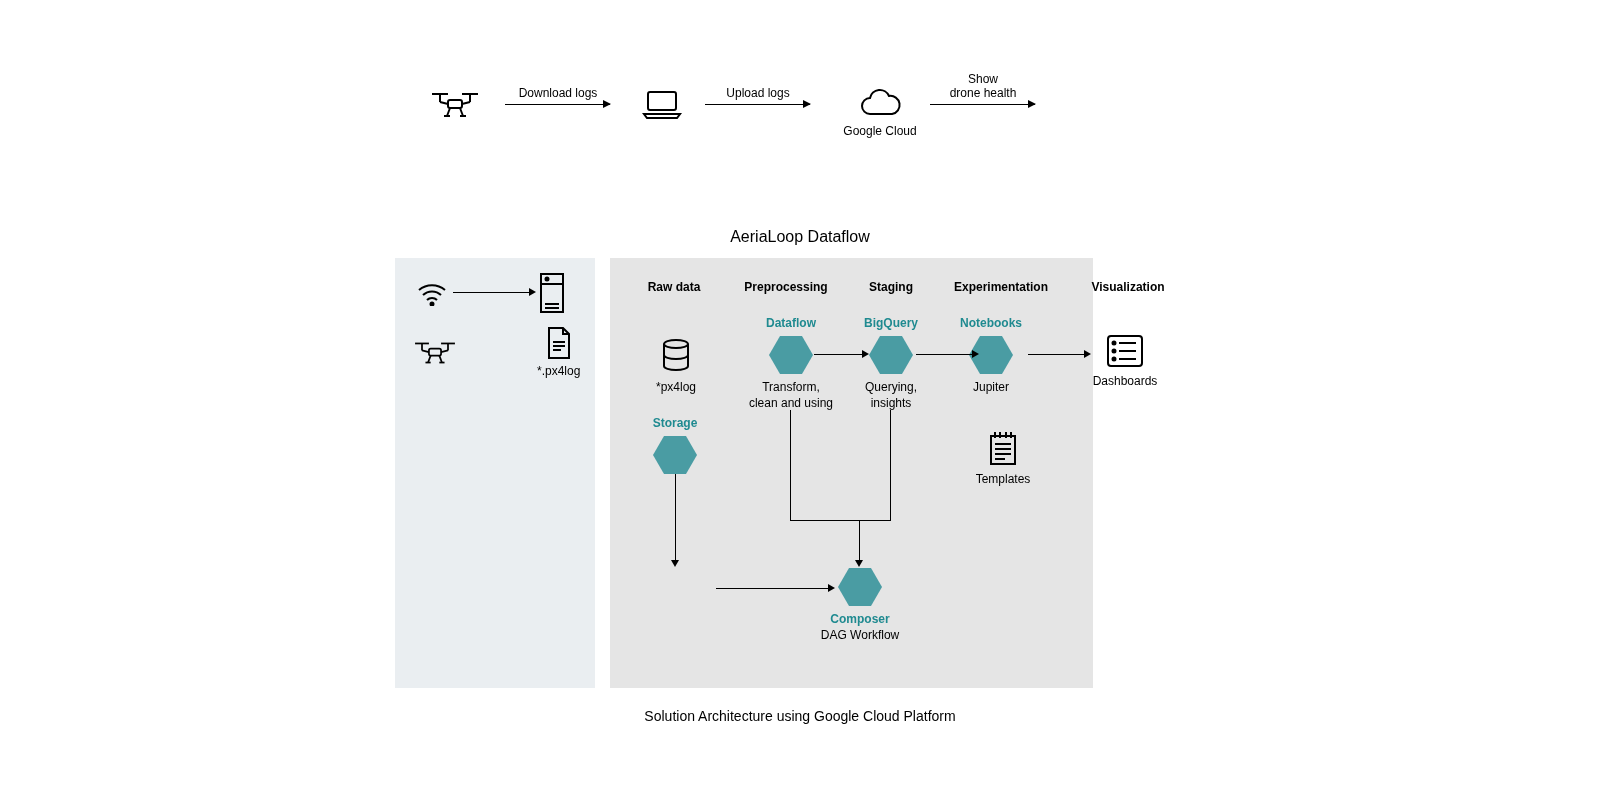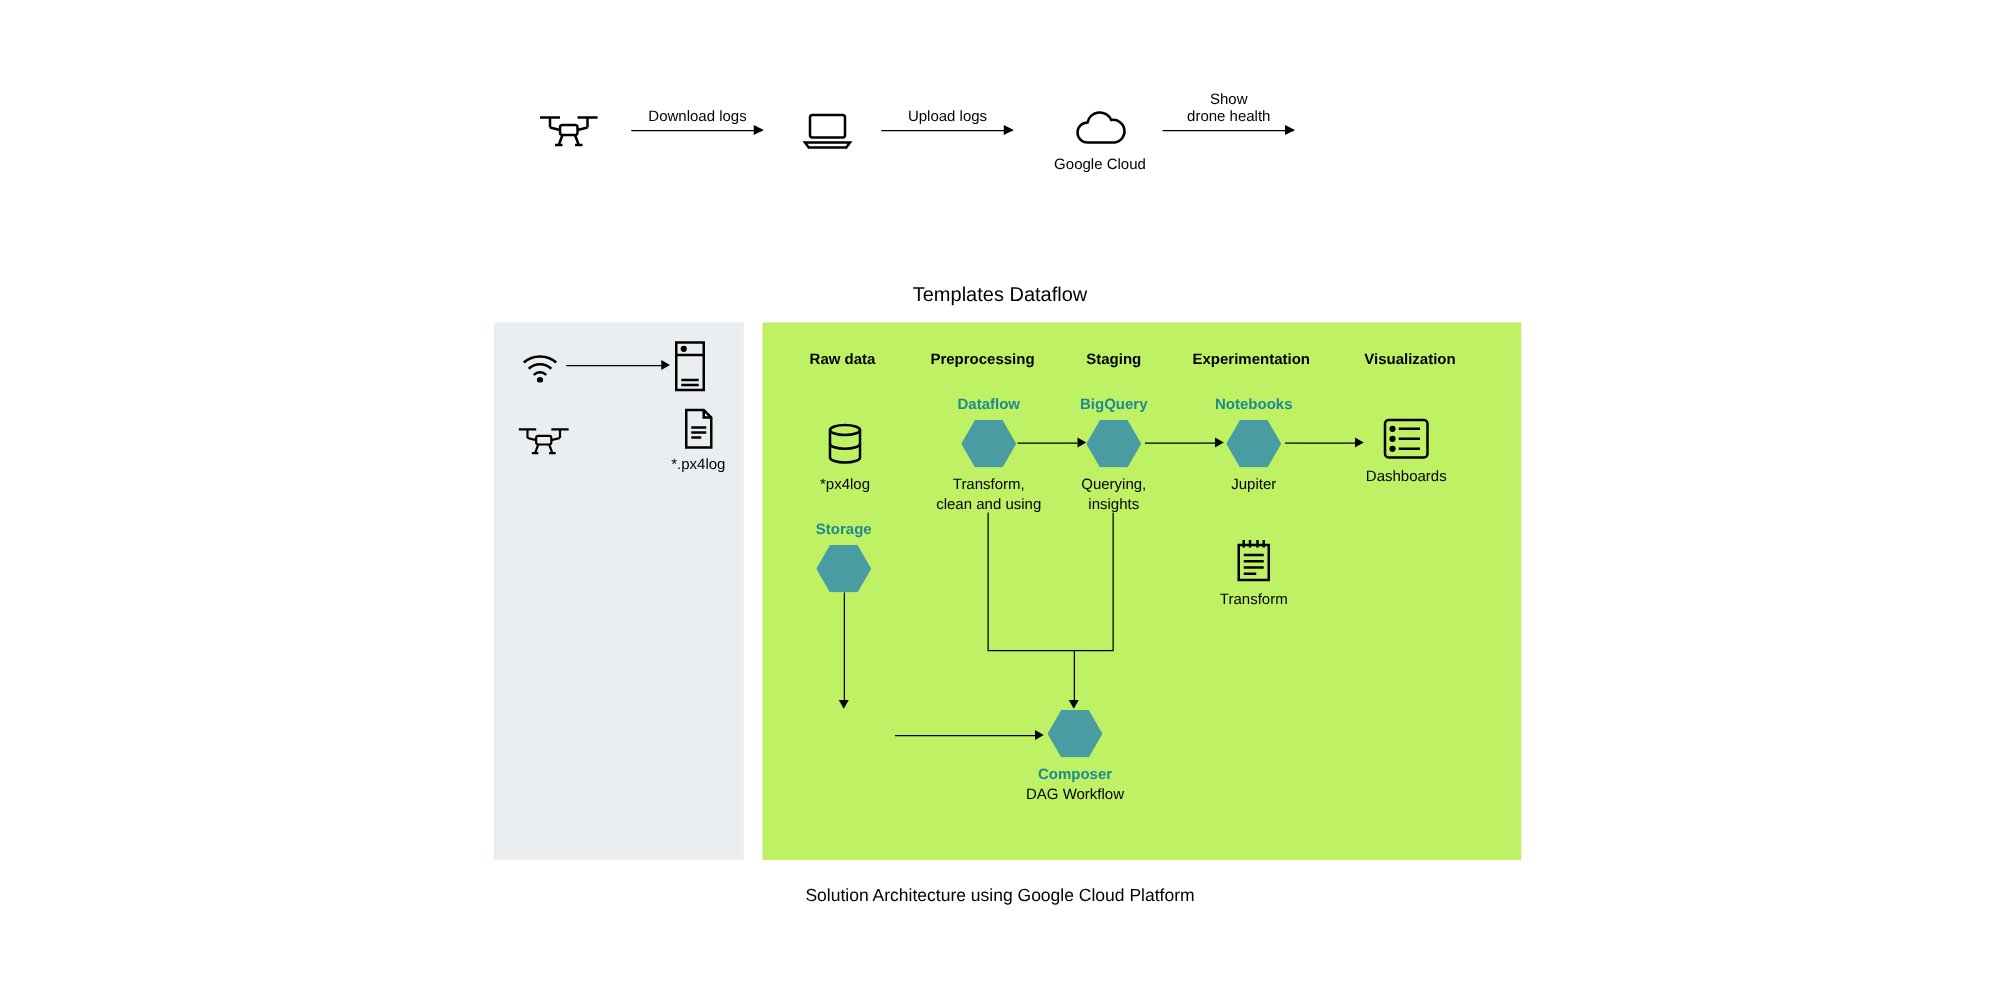--- a/index.html
+++ b/index.html
@@ -53,23 +53,23 @@
   top: 258px;
   left: 395px;
   width: 200px;
   height: 430px;
   background: #eaeef1;
 }
 .right-panel {
   position: absolute;
   top: 258px;
   left: 610px;
-  width: 607px;
+  width: 483px;
   height: 430px;
-  background: #bef264;
+  background: #e5e5e5;
 }
 .hexagon {
   width: 44px;
   height: 38px;
   background: #4a9ca3;
   clip-path: polygon(25% 0%, 75% 0%, 100% 50%, 75% 100%, 25% 100%, 0% 50%);
   margin: 0 auto;
 }
 .node-group { position: absolute; text-align: center; }
 .col-header { font-size: 12px; font-weight: 700; position: absolute; text-align: center; }
@@ -141,21 +141,21 @@
       <path d="M14 26 a8 8 0 0 1 0-16 a10 10 0 0 1 19-2 a9 9 0 0 1 3 18 z"></path>
     </svg>
     <div class="caption-small" style="font-size:12px;margin-top:4px;">Google Cloud</div>
   </div>
   <div class="arrow-h" style="left:500px;top:24px;width:105px;"></div>
   <div class="arrow-label" style="left:553px;top:-8px;line-height:1.2;white-space:pre;">Show
 drone health</div>
 
 </div>
 
-<div class="section-title">Templates Dataflow</div>
+<div class="section-title">AeriaLoop Dataflow</div>
 
 <div class="left-panel">
 
   <div style="position:absolute;left:22px;top:24px;">
     <svg class="icon" width="30" height="24" viewBox="0 0 30 24" stroke="#000" stroke-width="2" fill="none">
       <path d="M2 8 a20 20 0 0 1 26 0"></path>
       <path d="M6 13 a13 13 0 0 1 18 0"></path>
       <path d="M10 18 a7 7 0 0 1 10 0"></path>
       <circle cx="15" cy="22" r="1.5" fill="#000"></circle>
     </svg>
@@ -230,21 +230,21 @@
 clean and using</div>
   </div>
 
   <div class="node-group" style="left:246px;top:58px;width:70px;">
     <div class="teal-label">BigQuery</div>
     <div class="hexagon"></div>
     <div class="sub-label" style="white-space:pre;">Querying,
 insights</div>
   </div>
 
-  <div class="node-group" style="left:356px;top:58px;width:74px;">
+  <div class="node-group" style="left:344px;top:58px;width:74px;">
     <div class="teal-label">Notebooks</div>
     <div class="hexagon"></div>
     <div class="sub-label">Jupiter</div>
   </div>
 
   <div class="node-group" style="left:474px;top:76px;width:82px;">
     <svg class="icon" width="38" height="34" viewBox="0 0 38 34" stroke="#000" stroke-width="2" fill="none">
       <rect x="2" y="2" width="34" height="30" rx="3"></rect>
       <circle cx="8" cy="9" r="1.5" fill="#000"></circle>
         <line x1="13" y1="9" x2="30" y2="9"></line>
@@ -261,21 +261,21 @@
       <rect x="4" y="6" width="24" height="28"></rect>
       <line x1="8" y1="2" x2="8" y2="8"></line>
         <line x1="13" y1="2" x2="13" y2="8"></line>
       <line x1="19" y1="2" x2="19" y2="8"></line>
         <line x1="24" y1="2" x2="24" y2="8"></line>
       <line x1="8" y1="14" x2="24" y2="14"></line>
         <line x1="8" y1="19" x2="24" y2="19"></line>
       <line x1="8" y1="24" x2="24" y2="24"></line>
         <line x1="8" y1="29" x2="18" y2="29"></line>
     </svg>
-    <div class="sub-label">Transform</div>
+    <div class="sub-label">Templates</div>
   </div>
 
 
   <div class="node-group" style="left:200px;top:310px;width:100px;">
     <div class="hexagon"></div>
     <div class="teal-label" style="margin-top:6px;margin-bottom:0;">Composer</div>
     <div class="sub-label" style="margin-top:2px;">DAG Workflow</div>
   </div>
 
   <div class="thin-arrow h" style="left:204px;top:96px;width:48px;"></div>

